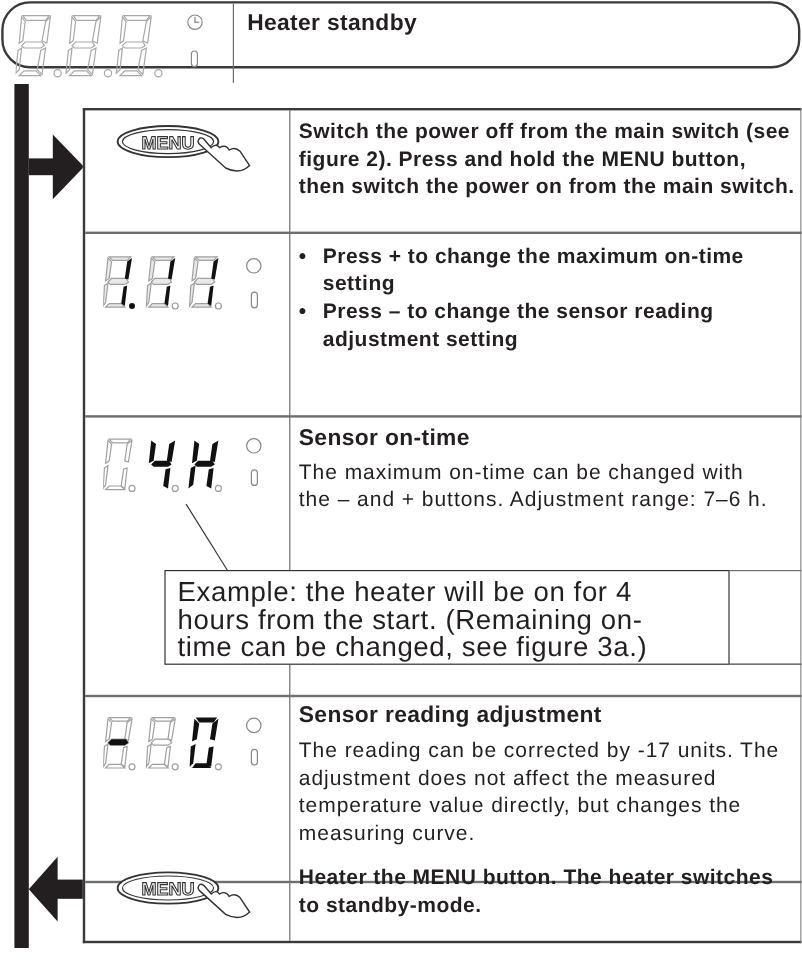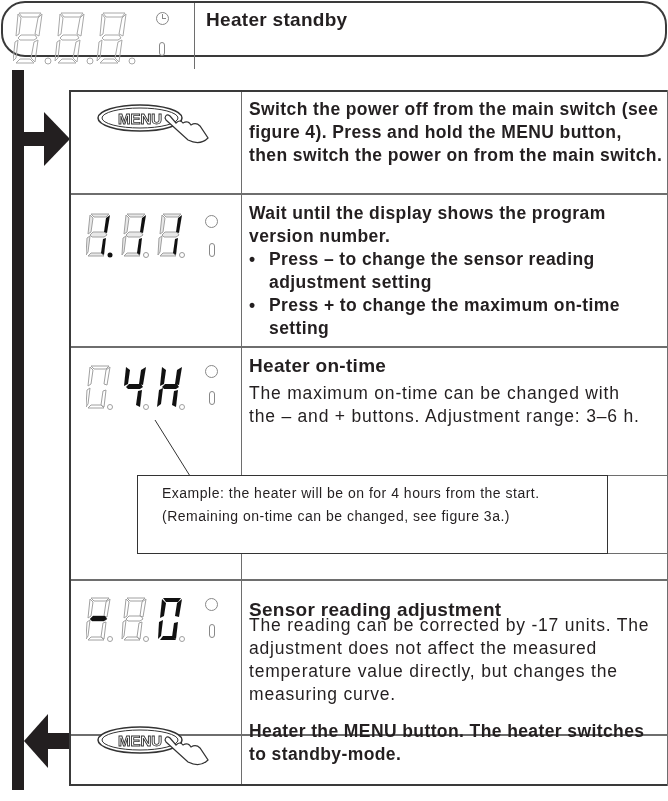--- a/index.html
+++ b/index.html
@@ -69,21 +69,21 @@
 <div class="line" style="left:667px;top:90px;width:1px;height:696px;"></div>
 
 <div class="abs" style="left:96px;top:102px;">
   <svg width="120" height="60" viewBox="0 0 120 60">
     <ellipse cx="44" cy="16" rx="42" ry="13" fill="#fff" stroke="#333" stroke-width="1.5"></ellipse>
     <ellipse cx="44" cy="16" rx="38" ry="10" fill="none" stroke="#333" stroke-width="1"></ellipse>
     <text x="44" y="22" font-family="Liberation Sans, sans-serif" font-size="15" font-weight="bold" text-anchor="middle" fill="#fff" stroke="#333" stroke-width="0.9">MENU</text>
     <path d="M70,18 L92,38 Q104,44 112,36 L104,24 Q100,20 95,23 Q92,18 87,21 Q84,17 80,21 L74,14 Q70,11 69,16 Z" fill="#fff" stroke="#333" stroke-width="1.2"></path>
   </svg>
 </div>
-<div class="txt bold" style="left:249px;top:98px;width:415px;">Switch the power off from the main switch (see figure 4). Press and hold the MENU button, then switch the power on from the main switch.</div>
+<div class="txt bold" style="left:249px;top:98px;width:415px;">Switch the power off from the main switch (see figure 2). Press and hold the MENU button, then switch the power on from the main switch.</div>
 
 <div class="abs disp" style="left:86px;top:212px;">
   <svg width="130" height="48" viewBox="0 0 130 48">
     <g stroke="#a0a0a0" stroke-width="1" fill="#e8e8e8">
       <g id="d2">
           <polygon points="5,2 23,2 20,5 8,5"></polygon>
           <polygon points="1,26 4,24 2,40 0,43"></polygon>
       <polygon points="4,3 7,6 5,20 2,22"></polygon>
           <polygon points="4,23 7,20 19,20 21,23 18,25 6,25"></polygon>
       <polygon points="2,44 18,44 15,41 5,41"></polygon>
@@ -102,24 +102,23 @@
     </g>
     <g fill="none" stroke="#999">
         <circle cx="60" cy="43" r="2.5"></circle>
         <circle cx="96" cy="43" r="2.5"></circle>
       </g>
   </svg>
 </div>
 <div class="abs" style="left:205px;top:215px;width:11px;height:11px;border:1px solid #888;border-radius:50%;"></div>
 <div class="abs" style="left:209px;top:243px;width:4px;height:12px;border:1px solid #888;border-radius:3px;"></div>
 <div class="txt bold" style="left:249px;top:202px;width:415px;">
-  <div>Wait until the display shows the program version number.</div>
   <ul>
+    <li>Press + to change the maximum on-time setting</li>
     <li>Press – to change the sensor reading adjustment setting</li>
-    <li>Press + to change the maximum on-time setting</li>
   </ul>
 </div>
 
 <div class="abs disp" style="left:86px;top:364px;">
   <svg width="130" height="48" viewBox="0 0 130 48">
     <g stroke="#a0a0a0" stroke-width="1" fill="none">
       <polygon points="5,2 23,2 20,5 8,5"></polygon>
         <polygon points="24,3 21,21 18,20 20,6"></polygon>
       <polygon points="20,26 18,43 15,41 17,27"></polygon>
         <polygon points="2,44 18,44 15,41 5,41"></polygon>
@@ -137,28 +136,28 @@
       <polygon points="76,3 80,6 78,20 74,22"></polygon>
         <polygon points="76,23 79,20 91,20 93,23 90,25 78,25"></polygon>
       <polygon points="96,3 93,21 89,20 91,6"></polygon>
         <polygon points="92,26 90,43 86,41 88,27"></polygon>
       <polygon points="73,26 77,24 75,40 71,43"></polygon>
     </g>
   </svg>
 </div>
 <div class="abs" style="left:205px;top:365px;width:11px;height:11px;border:1px solid #888;border-radius:50%;"></div>
 <div class="abs" style="left:209px;top:391px;width:4px;height:12px;border:1px solid #888;border-radius:3px;"></div>
-<div class="abs" style="left:249px;top:355px;font-size:19px;font-weight:bold;letter-spacing:0.3px;">Heater on-time</div>
-<div class="txt" style="left:249px;top:382px;width:400px;letter-spacing:0.8px;">The maximum on-time can be changed with the – and + buttons. Adjustment range: 3–6 h.</div>
+<div class="abs" style="left:249px;top:355px;font-size:19px;font-weight:bold;letter-spacing:0.3px;">Sensor on-time</div>
+<div class="txt" style="left:249px;top:382px;width:400px;letter-spacing:0.8px;">The maximum on-time can be changed with the – and + buttons. Adjustment range: 7–6 h.</div>
 
 <svg class="abs" style="left:150px;top:418px;" width="60" height="62">
   <line x1="5" y1="2" x2="40" y2="58" stroke="#333" stroke-width="1"></line>
 </svg>
 <div class="abs" style="left:137px;top:475px;width:471px;height:79px;border:1px solid #333;background:#fff;box-sizing:border-box;">
-  <div style="position:absolute;left:24px;top:6px;width:420px;font-size:14px;line-height:23px;letter-spacing:0.5px;">Example: the heater will be on for 4 hours from the start. (Remaining on-time can be changed, see figure 3a.)</div>
+  <div style="position:absolute;left:10px;top:6px;width:420px;font-size:23px;line-height:23px;letter-spacing:0.5px;">Example: the heater will be on for 4 hours from the start. (Remaining on-time can be changed, see figure 3a.)</div>
 </div>
 <div class="line" style="left:608px;top:475px;width:60px;height:1px;"></div>
 <div class="line" style="left:608px;top:553px;width:60px;height:1px;"></div>
 
 <div class="abs disp" style="left:86px;top:596px;">
   <svg width="130" height="48" viewBox="0 0 130 48">
     <g stroke="#a0a0a0" stroke-width="1" fill="none">
       <g id="d4">
           <polygon points="5,2 23,2 20,5 8,5"></polygon>
           <polygon points="24,3 21,21 18,20 20,6"></polygon>
@@ -179,21 +178,21 @@
         <polygon points="24,3 21,21 17,20 19,7"></polygon>
       <polygon points="20,26 18,43 14,41 16,27"></polygon>
         <polygon points="2,44 18,44 15,40 5,40"></polygon>
       <polygon points="1,26 5,24 3,40 0,43"></polygon>
         <polygon points="4,3 8,7 6,20 2,22"></polygon>
     </g>
   </svg>
 </div>
 <div class="abs" style="left:205px;top:598px;width:11px;height:11px;border:1px solid #888;border-radius:50%;"></div>
 <div class="abs" style="left:209px;top:624px;width:4px;height:12px;border:1px solid #888;border-radius:3px;"></div>
-<div class="abs" style="left:249px;top:599px;font-size:19px;font-weight:bold;letter-spacing:0.3px;">Sensor reading adjustment</div>
+<div class="abs" style="left:249px;top:586px;font-size:19px;font-weight:bold;letter-spacing:0.3px;">Sensor reading adjustment</div>
 <div class="txt" style="left:249px;top:614px;width:415px;letter-spacing:0.8px;">The reading can be corrected by -17 units. The adjustment does not affect the measured temperature value directly, but changes the measuring curve.</div>
 
 <div class="abs" style="left:96px;top:724px;">
   <svg width="120" height="60" viewBox="0 0 120 60">
     <ellipse cx="44" cy="16" rx="42" ry="13" fill="#fff" stroke="#333" stroke-width="1.5"></ellipse>
     <ellipse cx="44" cy="16" rx="38" ry="10" fill="none" stroke="#333" stroke-width="1"></ellipse>
     <text x="44" y="22" font-family="Liberation Sans, sans-serif" font-size="15" font-weight="bold" text-anchor="middle" fill="#fff" stroke="#333" stroke-width="0.9">MENU</text>
     <path d="M70,18 L92,38 Q104,44 112,36 L104,24 Q100,20 95,23 Q92,18 87,21 Q84,17 80,21 L74,14 Q70,11 69,16 Z" fill="#fff" stroke="#333" stroke-width="1.2"></path>
   </svg>
 </div>

